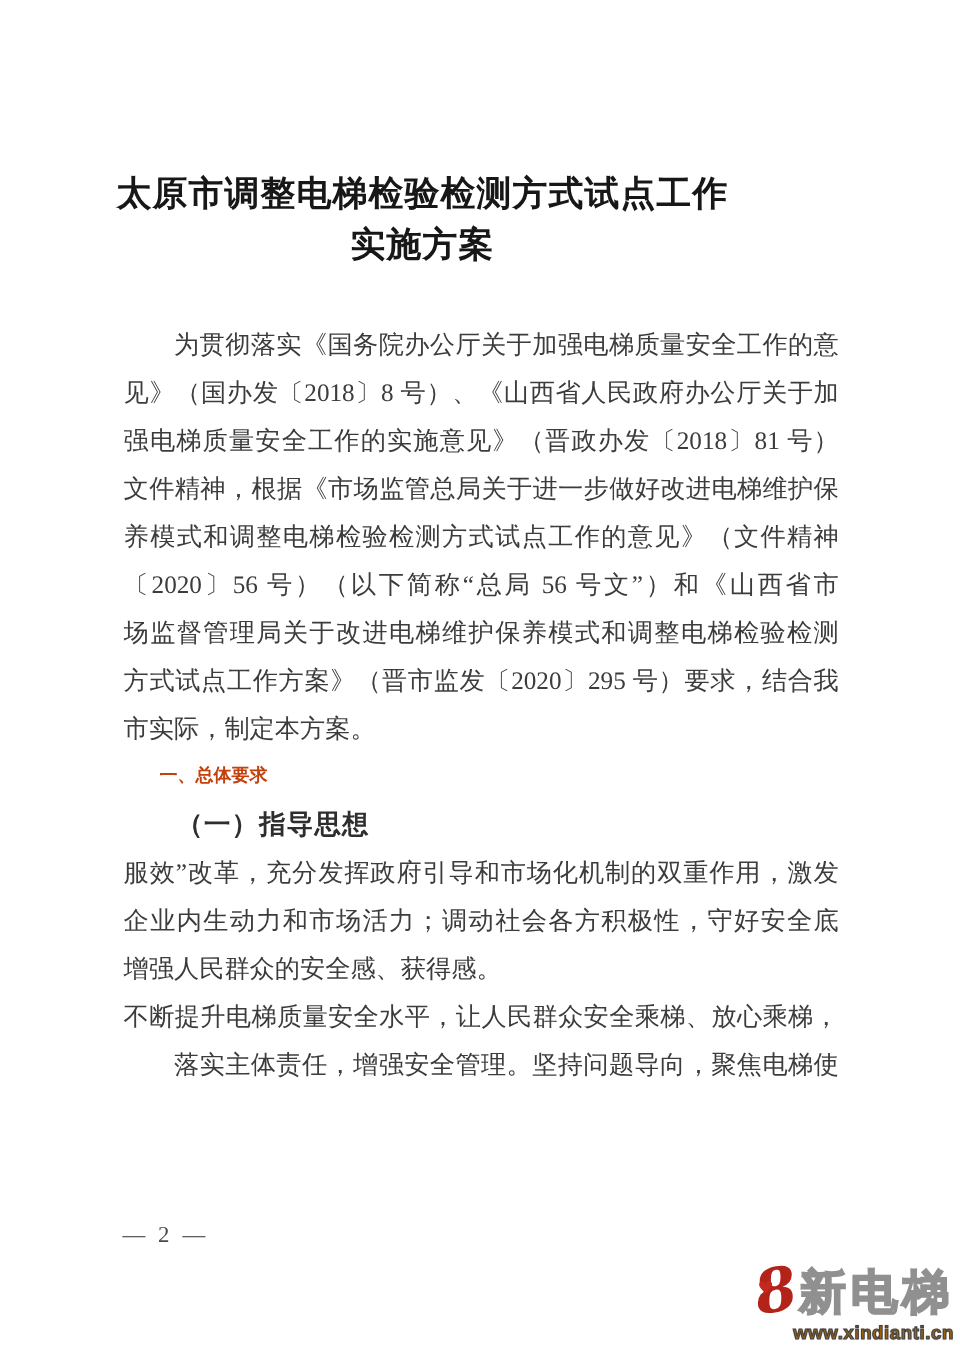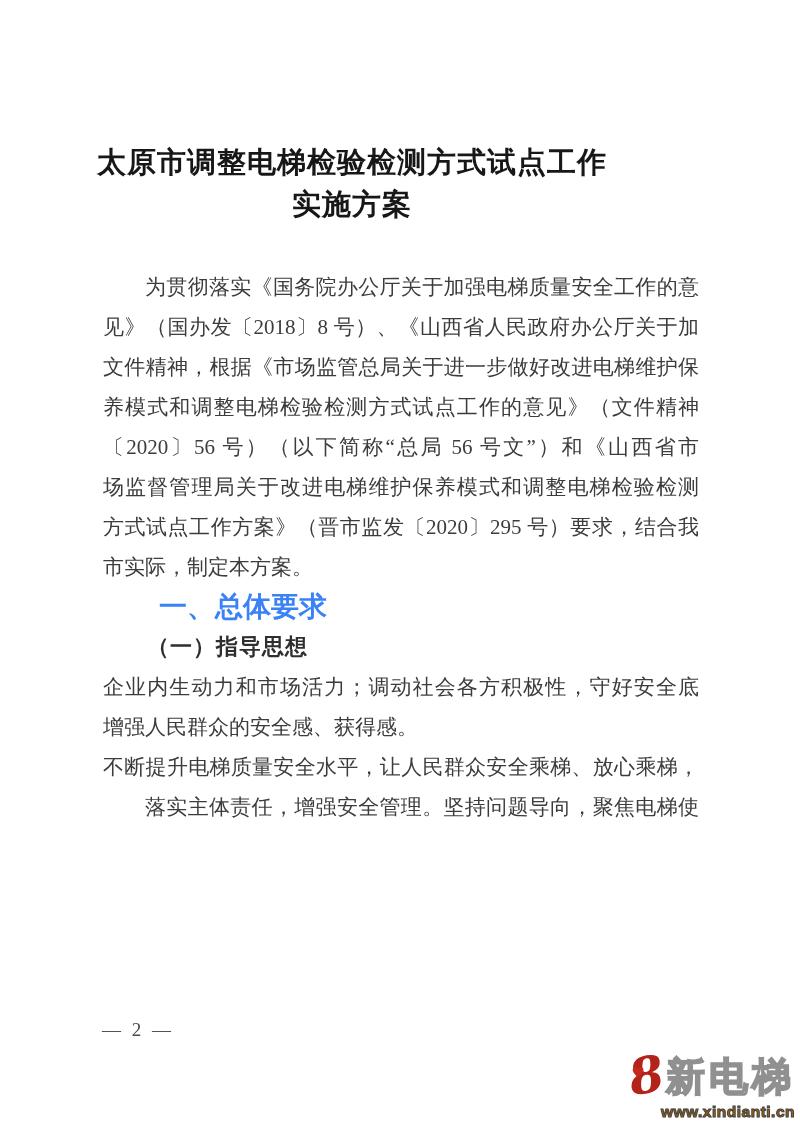--- a/index.html
+++ b/index.html
@@ -18,21 +18,21 @@
   }
   .ln{
     height:40px;line-height:40px;font-size:21px;white-space:nowrap;
   }
   .j{
     white-space:normal;text-align:justify;text-align-last:justify;overflow:hidden;
   }
   .indent{text-indent:2em;}
   .h1{
     font-family:"Liberation Sans","DejaVu Sans",sans-serif;
-    font-weight:700;color:#3b82f6;text-indent:2em;font-size:28px;
+    font-weight:700;color:#c2410c;text-indent:2em;font-size:15px;
   }
   .h2{
     font-weight:700;color:#2e2e2e;text-indent:2em;font-size:22px;letter-spacing:1px;
   }
   
   .pagenum{
     position:absolute;top:1019px;left:102px;font-size:19px;color:#4a4a4a;
     letter-spacing:3px;white-space:nowrap;
   }
   
@@ -71,28 +71,30 @@
 <div class="page">
 
   <div class="title">
     <div>太原市调整电梯检验检测方式试点工作</div>
     <div>实施方案</div>
   </div>
 
   <div class="content">
     <div class="ln indent j">为贯彻落实《国务院办公厅关于加强电梯质量安全工作的意</div>
     <div class="ln j">见》（国办发〔2018〕8 号）、《山西省人民政府办公厅关于加</div>
+    <div class="ln j">强电梯质量安全工作的实施意见》（晋政办发〔2018〕81 号）</div>
     <div class="ln j">文件精神，根据《市场监管总局关于进一步做好改进电梯维护保</div>
     <div class="ln j">养模式和调整电梯检验检测方式试点工作的意见》（文件精神</div>
     <div class="ln j">〔2020〕56 号）（以下简称“总局 56 号文”）和《山西省市</div>
     <div class="ln j">场监督管理局关于改进电梯维护保养模式和调整电梯检验检测</div>
     <div class="ln j">方式试点工作方案》（晋市监发〔2020〕295 号）要求，结合我</div>
     <div class="ln">市实际，制定本方案。</div>
     <div class="ln h1">一、总体要求</div>
     <div class="ln h2">（一）指导思想</div>
+    <div class="ln j">服效”改革，充分发挥政府引导和市场化机制的双重作用，激发</div>
     <div class="ln j">企业内生动力和市场活力；调动社会各方积极性，守好安全底线，</div>
     <div class="ln">增强人民群众的安全感、获得感。</div>
     <div class="ln j">不断提升电梯质量安全水平，让人民群众安全乘梯、放心乘梯，</div>
     <div class="ln indent j">落实主体责任，增强安全管理。坚持问题导向，聚焦电梯使</div>
   </div>
 
   <div class="pagenum">— 2 —</div>
 
   <div class="logo">
     <div class="logo-row">

